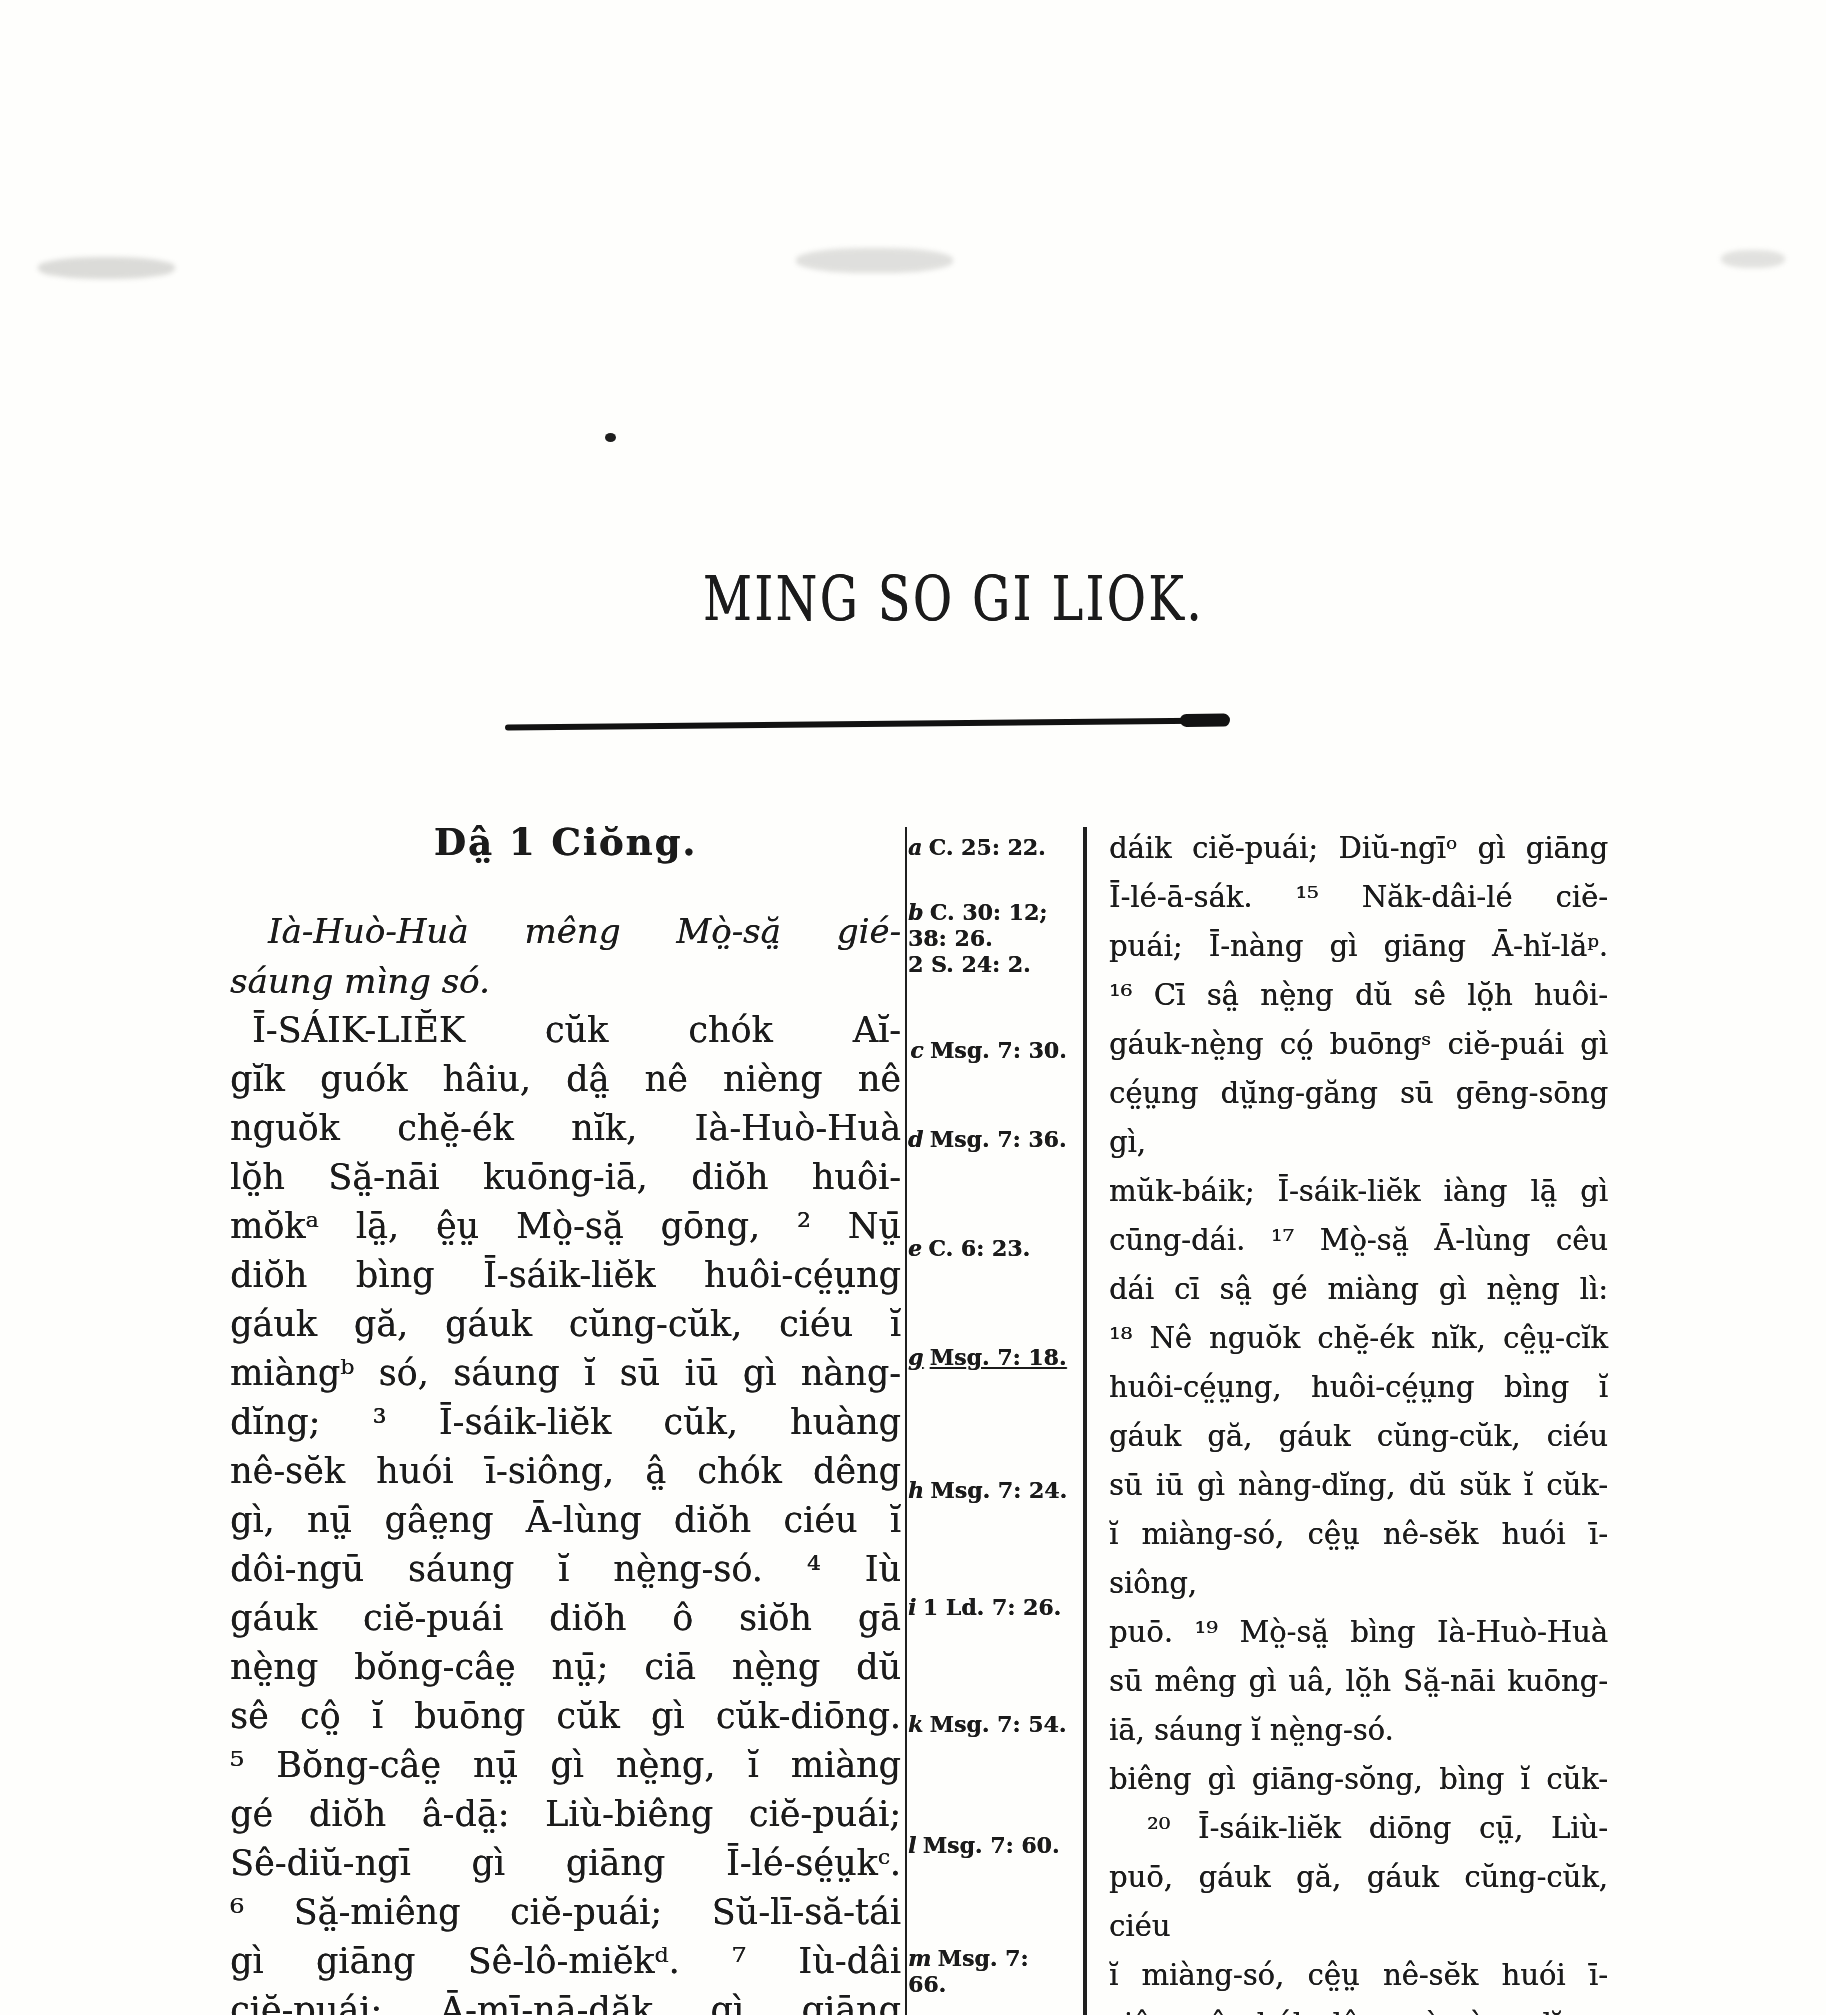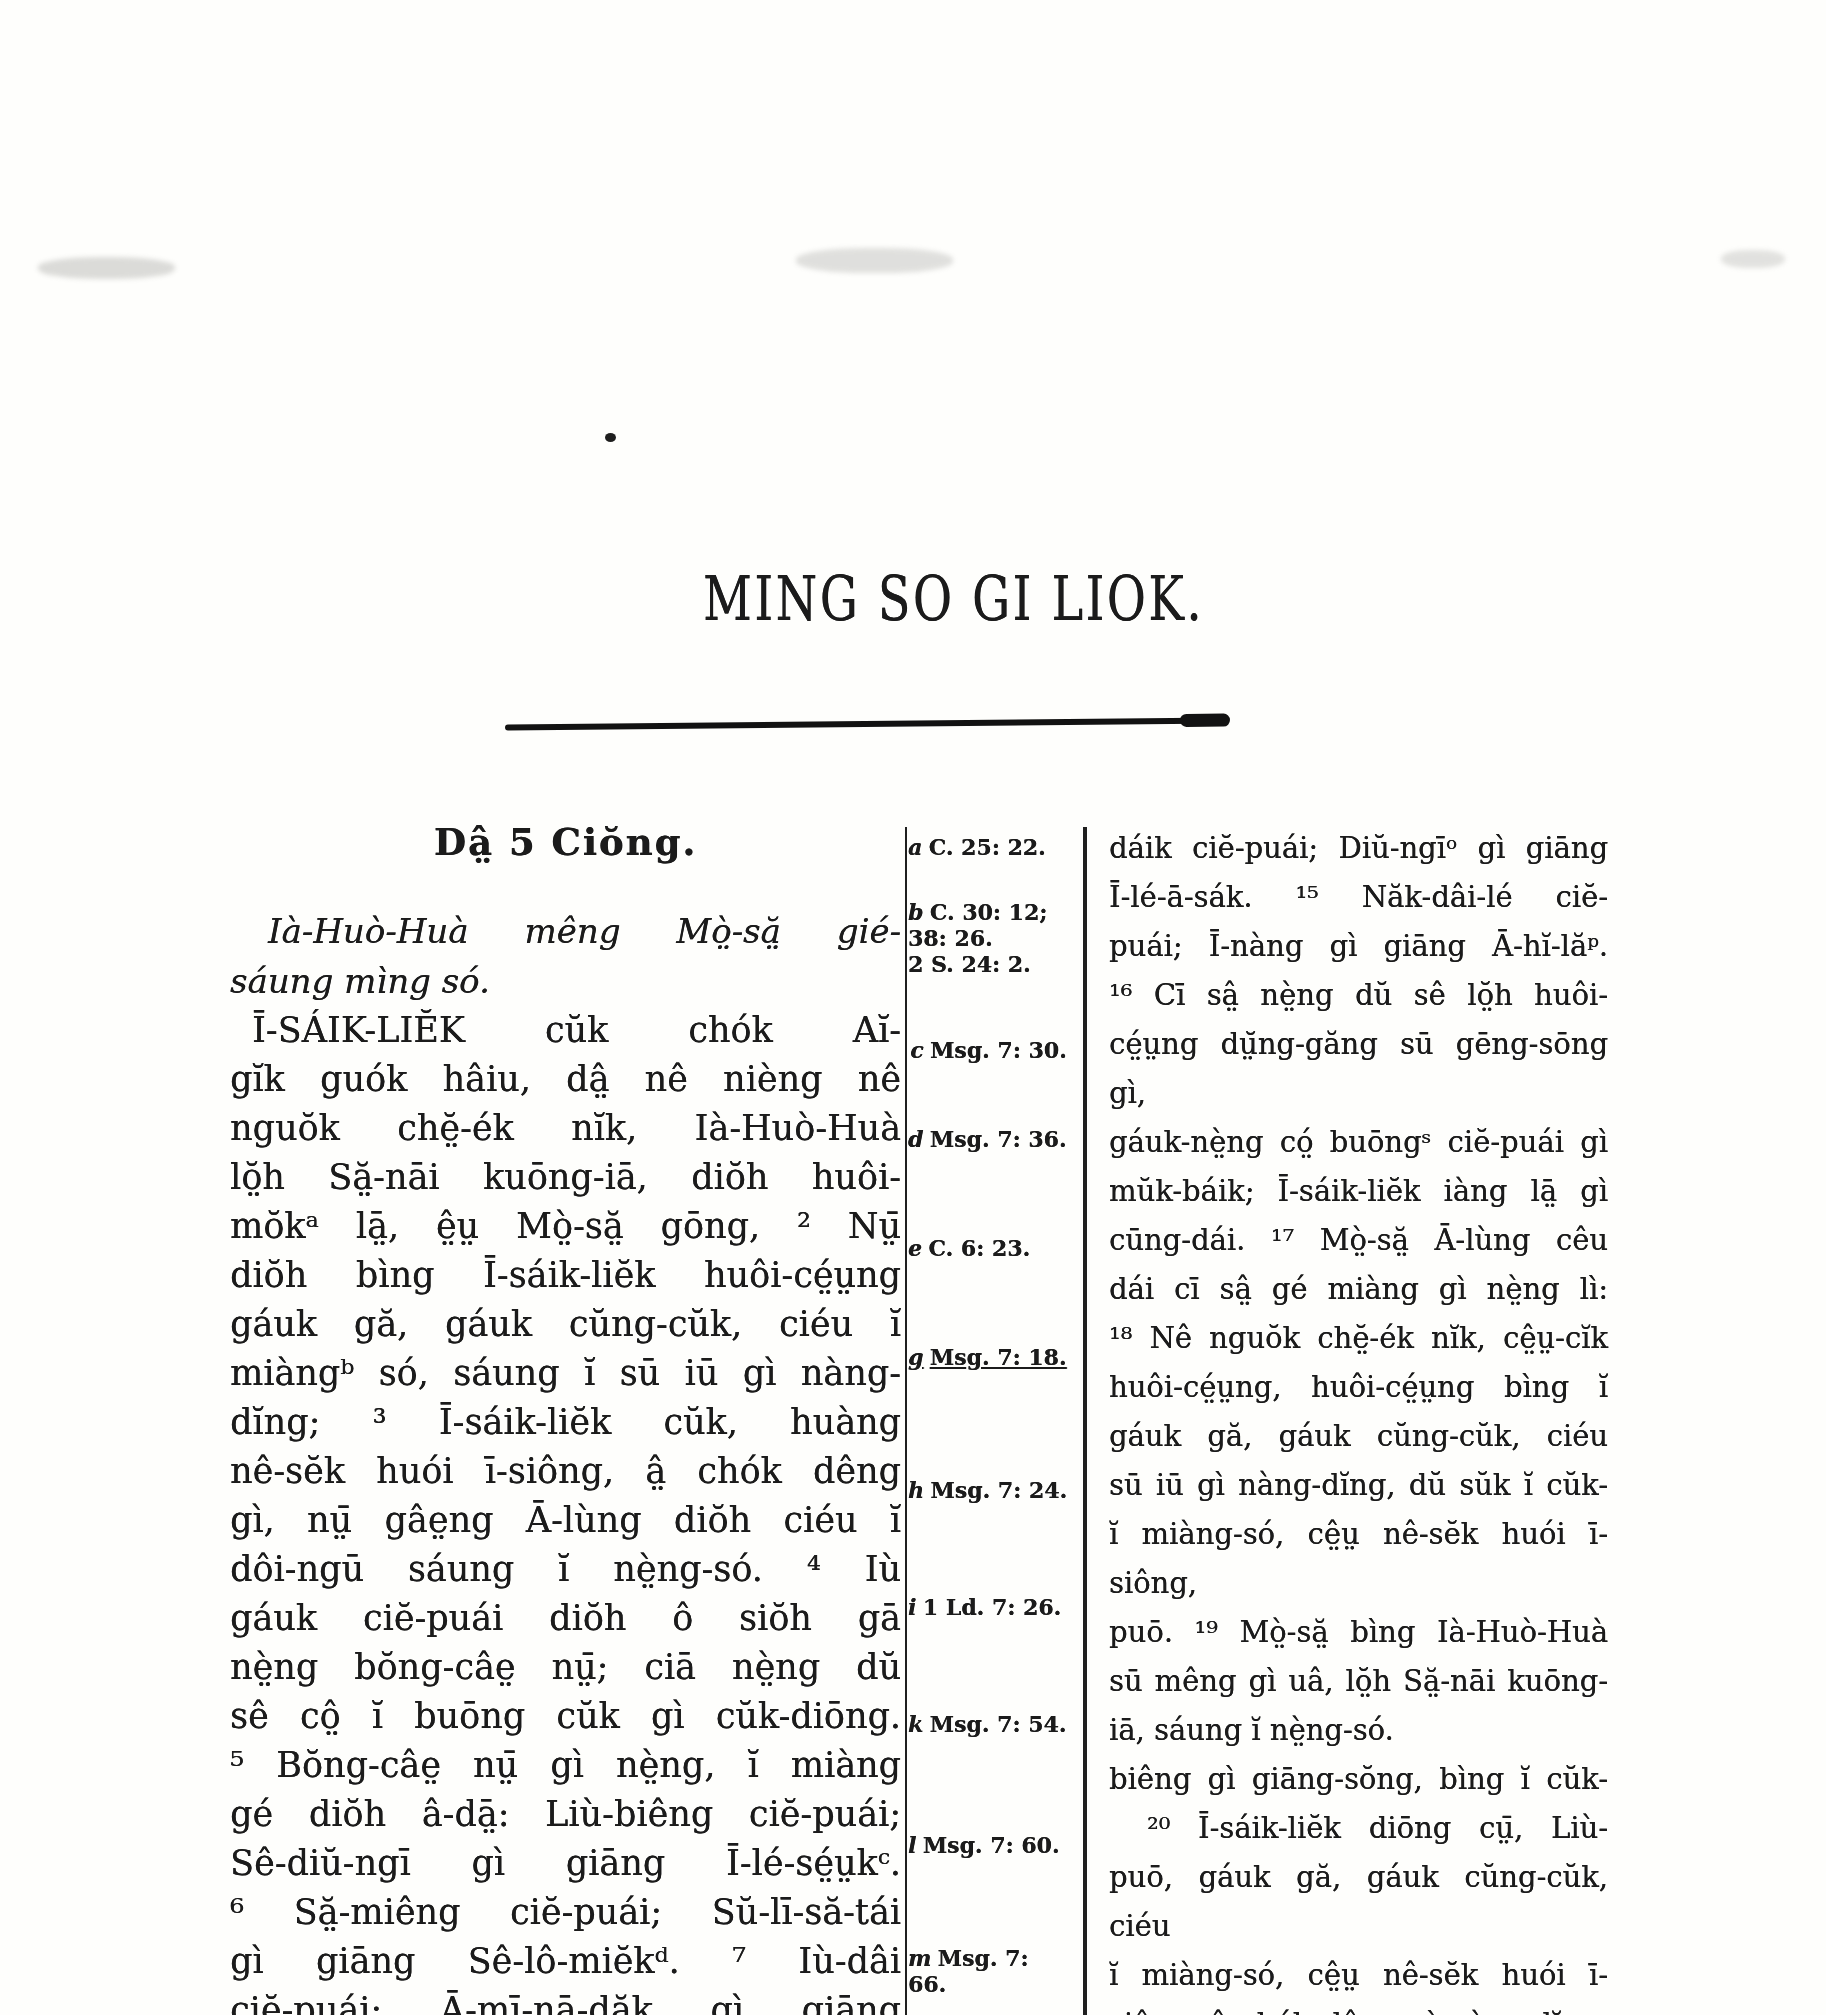--- a/index.html
+++ b/index.html
@@ -91,21 +91,21 @@
   <div class="smudge" id="sm3"></div>
   <div id="dot1"></div>
 
   <div class="title">MING SO GI LIOK.</div>
   <div class="rule"></div>
 
   <div class="vrule" id="vrule1"></div>
   <div class="vrule" id="vrule2"></div>
 
   <div class="col-left">
-    <div class="chap-head">Dâ̤ 5 Ciŏng.</div>
+    <div class="chap-head">Dâ̤ 1 Ciŏng.</div>
     <div class="summary">
 
     <div class="line ind">Ià-Huò-Huà mêng Mò̤-să̤ gié-</div>
         <div class="line short">sáung mìng só.</div>
       </div>
     <div class="body-left">
 
     <div class="line ind1">Ī-SÁIK-LIĔK cŭk chók Aĭ-</div>
         <div class="line">gĭk guók hâiu, dâ̤ nê nièng nê</div>
         <div class="line">nguŏk chĕ̤-ék nĭk, Ià-Huò-Huà</div>
@@ -168,22 +168,22 @@
       <i class="flet">m</i><span class="fref">Msg. 7: 66.</span>
     </div>
     </div>
 
   <div class="col-right">
 
   <div class="line">dáik ciĕ-puái; Diŭ-ngīᵒ gì giāng</div>
       <div class="line">Ī-lé-ā-sák. ¹⁵ Năk-dâi-lé ciĕ-</div>
       <div class="line">puái; Ī-nàng gì giāng Ā-hĭ-lăᵖ.</div>
       <div class="line">¹⁶ Cī sâ̤ nè̤ng dŭ sê lŏ̤h huôi-</div>
+      <div class="line">gáuk-nè̤ng có̤ buōngˢ ciĕ-puái gì</div>
       <div class="line">cé̤ṳng dṳ̆ng-găng sū gēng-sōng gì,</div>
-      <div class="line">gáuk-nè̤ng có̤ buōngˢ ciĕ-puái gì</div>
       <div class="line">mŭk-báik; Ī-sáik-liĕk iàng lā̤ gì</div>
       <div class="line">cūng-dái. ¹⁷ Mò̤-să̤ Ā-lùng cêu</div>
       <div class="line">dái cī sâ̤ gé miàng gì nè̤ng lì:</div>
       <div class="line">¹⁸ Nê nguŏk chĕ̤-ék nĭk, cê̤ṳ-cĭk</div>
       <div class="line">huôi-cé̤ṳng, huôi-cé̤ṳng bìng ĭ</div>
       <div class="line">gáuk gă, gáuk cŭng-cŭk, ciéu</div>
       <div class="line">sū iū gì nàng-dĭng, dŭ sŭk ĭ cŭk-</div>
       <div class="line">ĭ miàng-só, cê̤ṳ nê-sĕk huói ī-siông,</div>
       <div class="line">puō. ¹⁹ Mò̤-să̤ bìng Ià-Huò-Huà</div>
       <div class="line">sū mêng gì uâ, lŏ̤h Să̤-nāi kuōng-</div>

